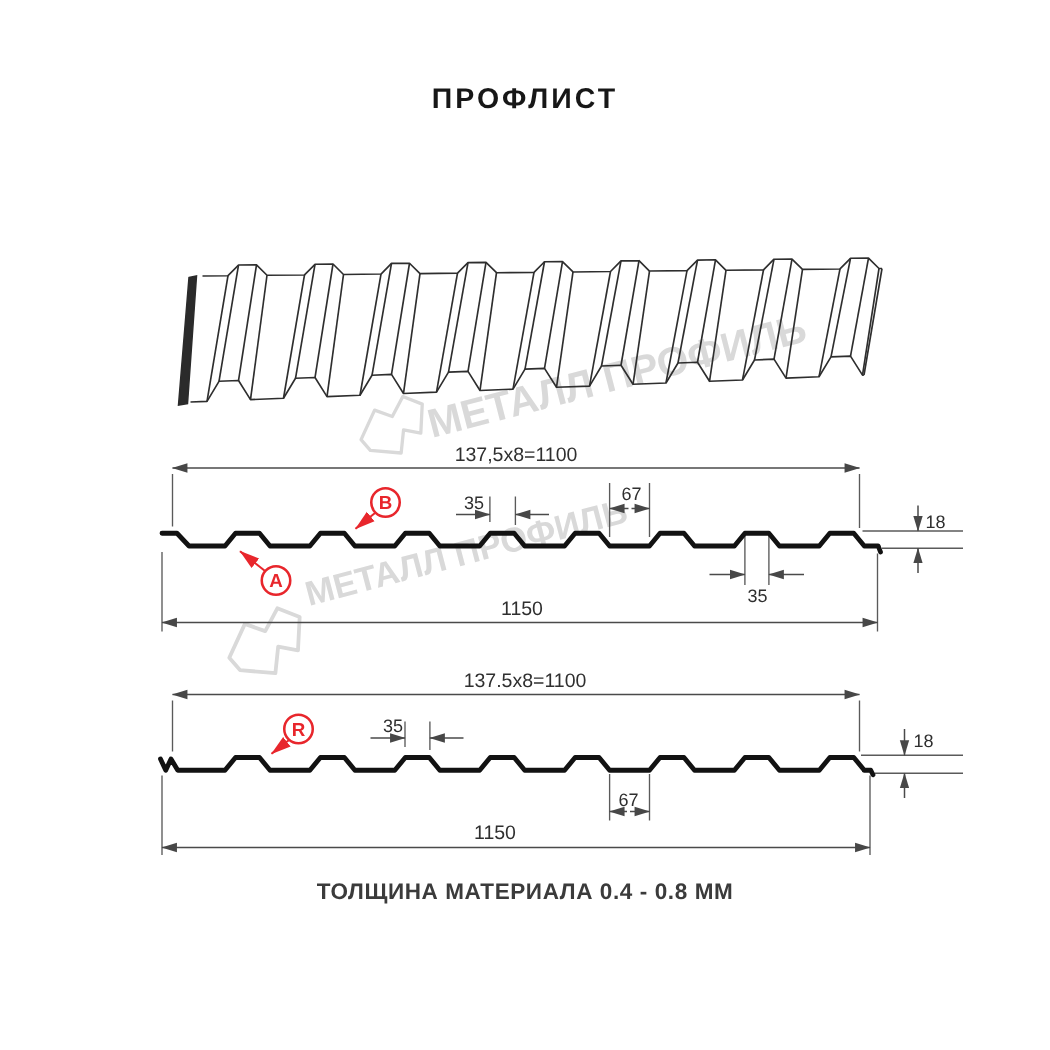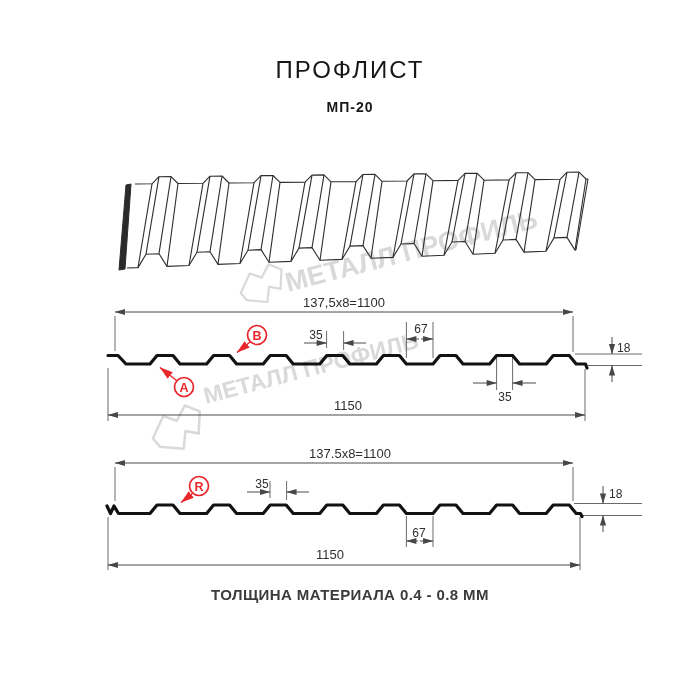--- a/index.html
+++ b/index.html
@@ -1,19 +1,19 @@
 <!DOCTYPE html>
 <html><head>
 <meta charset="utf-8">
 <style>
   html,body{margin:0;padding:0;background:#ffffff;}
   #page{position:relative;width:700px;height:700px;background:#ffffff;overflow:hidden;
         font-family:"Liberation Sans",sans-serif;}
   .center-text{position:absolute;left:0;right:0;text-align:center;color:#171717;}
-  #title{top:56px;font-size:24px;font-weight:normal;letter-spacing:2px;}
+  #title{top:56px;font-size:19px;font-weight:bold;letter-spacing:2px;}
   #subtitle{top:99px;font-size:14px;font-weight:bold;letter-spacing:1px;}
   #footer{top:586px;font-size:15px;font-weight:bold;letter-spacing:0.4px;color:#3b3b3b;}
   svg{position:absolute;left:0;top:0;}
   svg text{font-family:"Liberation Sans",sans-serif;fill:#2f2f2f;}
   .dim-line{stroke:#4a4a4a;stroke-width:1;fill:none;}
   .thin-line{stroke:#5a5a5a;stroke-width:0.9;fill:none;}
   .profile{stroke:#121212;stroke-width:3.2;fill:none;stroke-linejoin:round;stroke-linecap:round;}
   .sheet-line{stroke:#2e2e2e;stroke-width:1.1;fill:none;stroke-linejoin:round;}
   .red-stroke{stroke:#e8262c;fill:none;}
   .red-text{fill:#e8262c;font-weight:bold;font-size:12.5px;}
@@ -21,21 +21,20 @@
   .wm-logo{stroke:#d9d9d9;stroke-width:2.2;fill:none;stroke-linejoin:round;}
   .dim-num{font-size:12px;}
   .dim-big{font-size:13px;}
 </style>
 </head>
 <body>
 
 <div id="page">
 
   <div id="title" class="center-text">ПРОФЛИСТ</div>
-  <div id="subtitle" class="center-text">МП-20</div>
 
   <svg width="700" height="700" viewBox="0 0 700 700">
     <defs>
       <marker id="arrD" viewBox="0 0 10 7" refX="9.3" refY="3.5" markerWidth="11" markerHeight="7.5" orient="auto-start-reverse">
         <path d="M0,0.6 L9.6,3.5 L0,6.4 Z" fill="#474747"></path>
       </marker>
       <marker id="arrR" viewBox="0 0 10 7" refX="9.3" refY="3.5" markerWidth="10" markerHeight="7" orient="auto">
         <path d="M0,0.6 L9.6,3.5 L0,6.4 Z" fill="#e8262c"></path>
       </marker>
     </defs>

